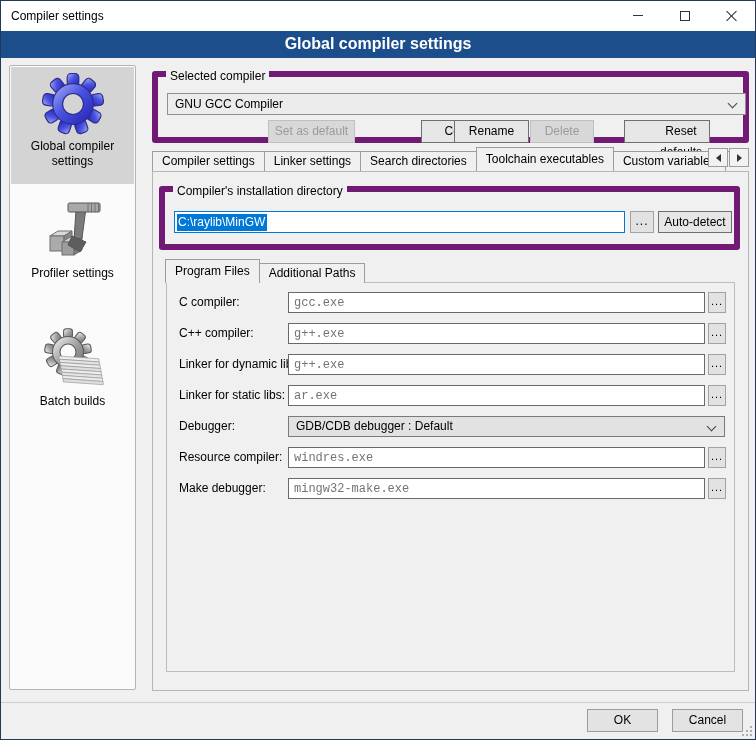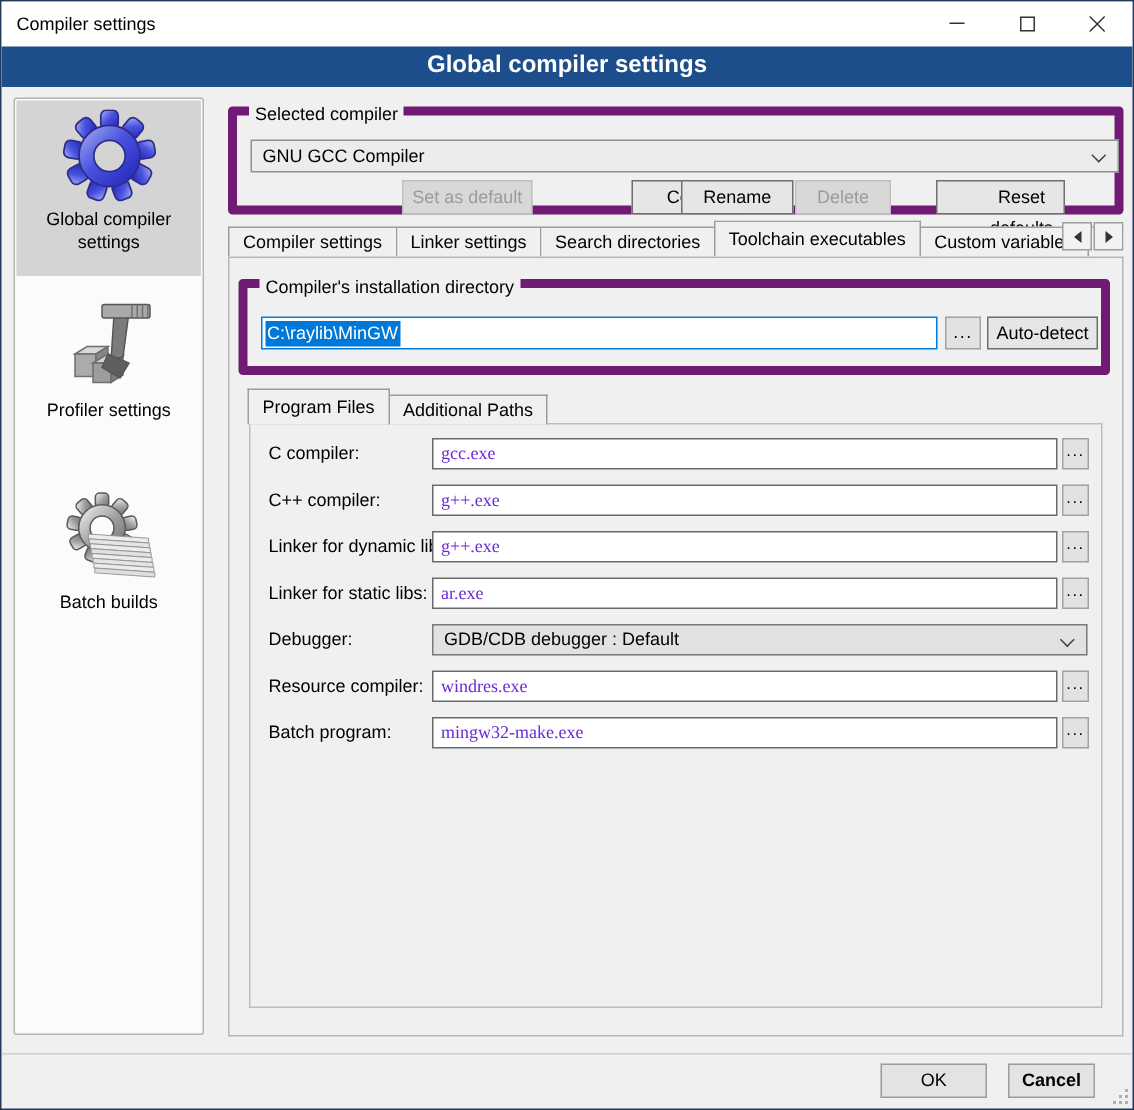--- a/index.html
+++ b/index.html
@@ -69,30 +69,30 @@
   .br-dir{ left:465px; top:19px; }
   .b-autodetect{ left:493px; top:19px; width:74px; height:22px; line-height:20px; }
   .note{ position:absolute; left:9px; top:46px; right:3px; color:#9a1f27; white-space:nowrap; overflow:hidden; }
   
   .subtabbar{ position:absolute; left:13px; top:89px; height:22px; display:flex; align-items:flex-end; z-index:4; }
   .subpanel{ position:absolute; left:13px; top:110px; width:569px; height:390px; border:1px solid #bdbdbd; background:#f0f0f0; }
   
   .frow{ position:absolute; left:0; width:100%; height:21px; }
   .flabel{ position:absolute; left:12px; top:0; line-height:21px; }
   .finput{ position:absolute; left:121px; top:0; width:417px; height:21px; background:#fff; border:1px solid #696969;
-    font-family:Liberation Serif, serif; font-size:12px; padding:0 5px; color:#6d28d9; }
+    font-family:Liberation Mono, monospace; font-size:12px; padding:0 5px; color:#737373; }
   .fbrowse{ left:541px; top:0; width:18px; height:21px; line-height:17px; font-size:11px; }
   .fcombo{ left:121px; top:0; width:437px; height:21px; background:#e2e2e2; border-color:#7a7a7a; }
   .fcombo .cval{ line-height:19px; }
   .fcombo .chev{ top:6px; }
   .r0{top:9px;} .r1{top:40px;} .r2{top:71px;} .r3{top:102px;} .r4{top:133px;} .r5{top:164px;} .r6{top:195px;}
   
   .footline{ position:absolute; left:0; top:701px; width:754px; height:1px; background:#cfcfcf; }
   .b-ok{ left:586px; top:708px; width:71px; height:23px; border-color:#9c9c9c; background:#e3e3e3; }
-  .b-cancel{ left:671px; top:708px; width:58px; height:23px; border-color:#9c9c9c; background:#e3e3e3;font-weight:bold; }
+  .b-cancel{ left:671px; top:708px; width:71px; height:23px; border-color:#9c9c9c; background:#e3e3e3; }
   .grip{ position:absolute; right:3px; bottom:3px; width:10px; height:10px; }
   .grip i{ position:absolute; width:2px; height:2px; background:#aeaeae; }
   .grip .d1{ right:0; bottom:0; } .grip .d2{ right:4px; bottom:0; } .grip .d3{ right:0; bottom:4px; }
   .grip .d4{ right:8px; bottom:0; } .grip .d5{ right:4px; bottom:4px; } .grip .d6{ right:0; bottom:8px; }
 </style>
 </head>
 <body>
 
 <div class="window">
 
@@ -281,21 +281,21 @@
         </div>
       </div>
 
       <div class="frow r5">
         <span class="flabel">Resource compiler:</span>
         <input class="finput" value="windres.exe" style="">
         <div class="browse fbrowse">...</div>
       </div>
 
       <div class="frow r6">
-        <span class="flabel">Batch program:</span>
+        <span class="flabel">Make debugger:</span>
         <input class="finput" value="mingw32-make.exe" style="">
         <div class="browse fbrowse">...</div>
       </div>
 
     </div>
   </div>
 
   <div class="footline"></div>
   <div class="btn b-ok">OK</div>
   <div class="btn b-cancel">Cancel</div>

